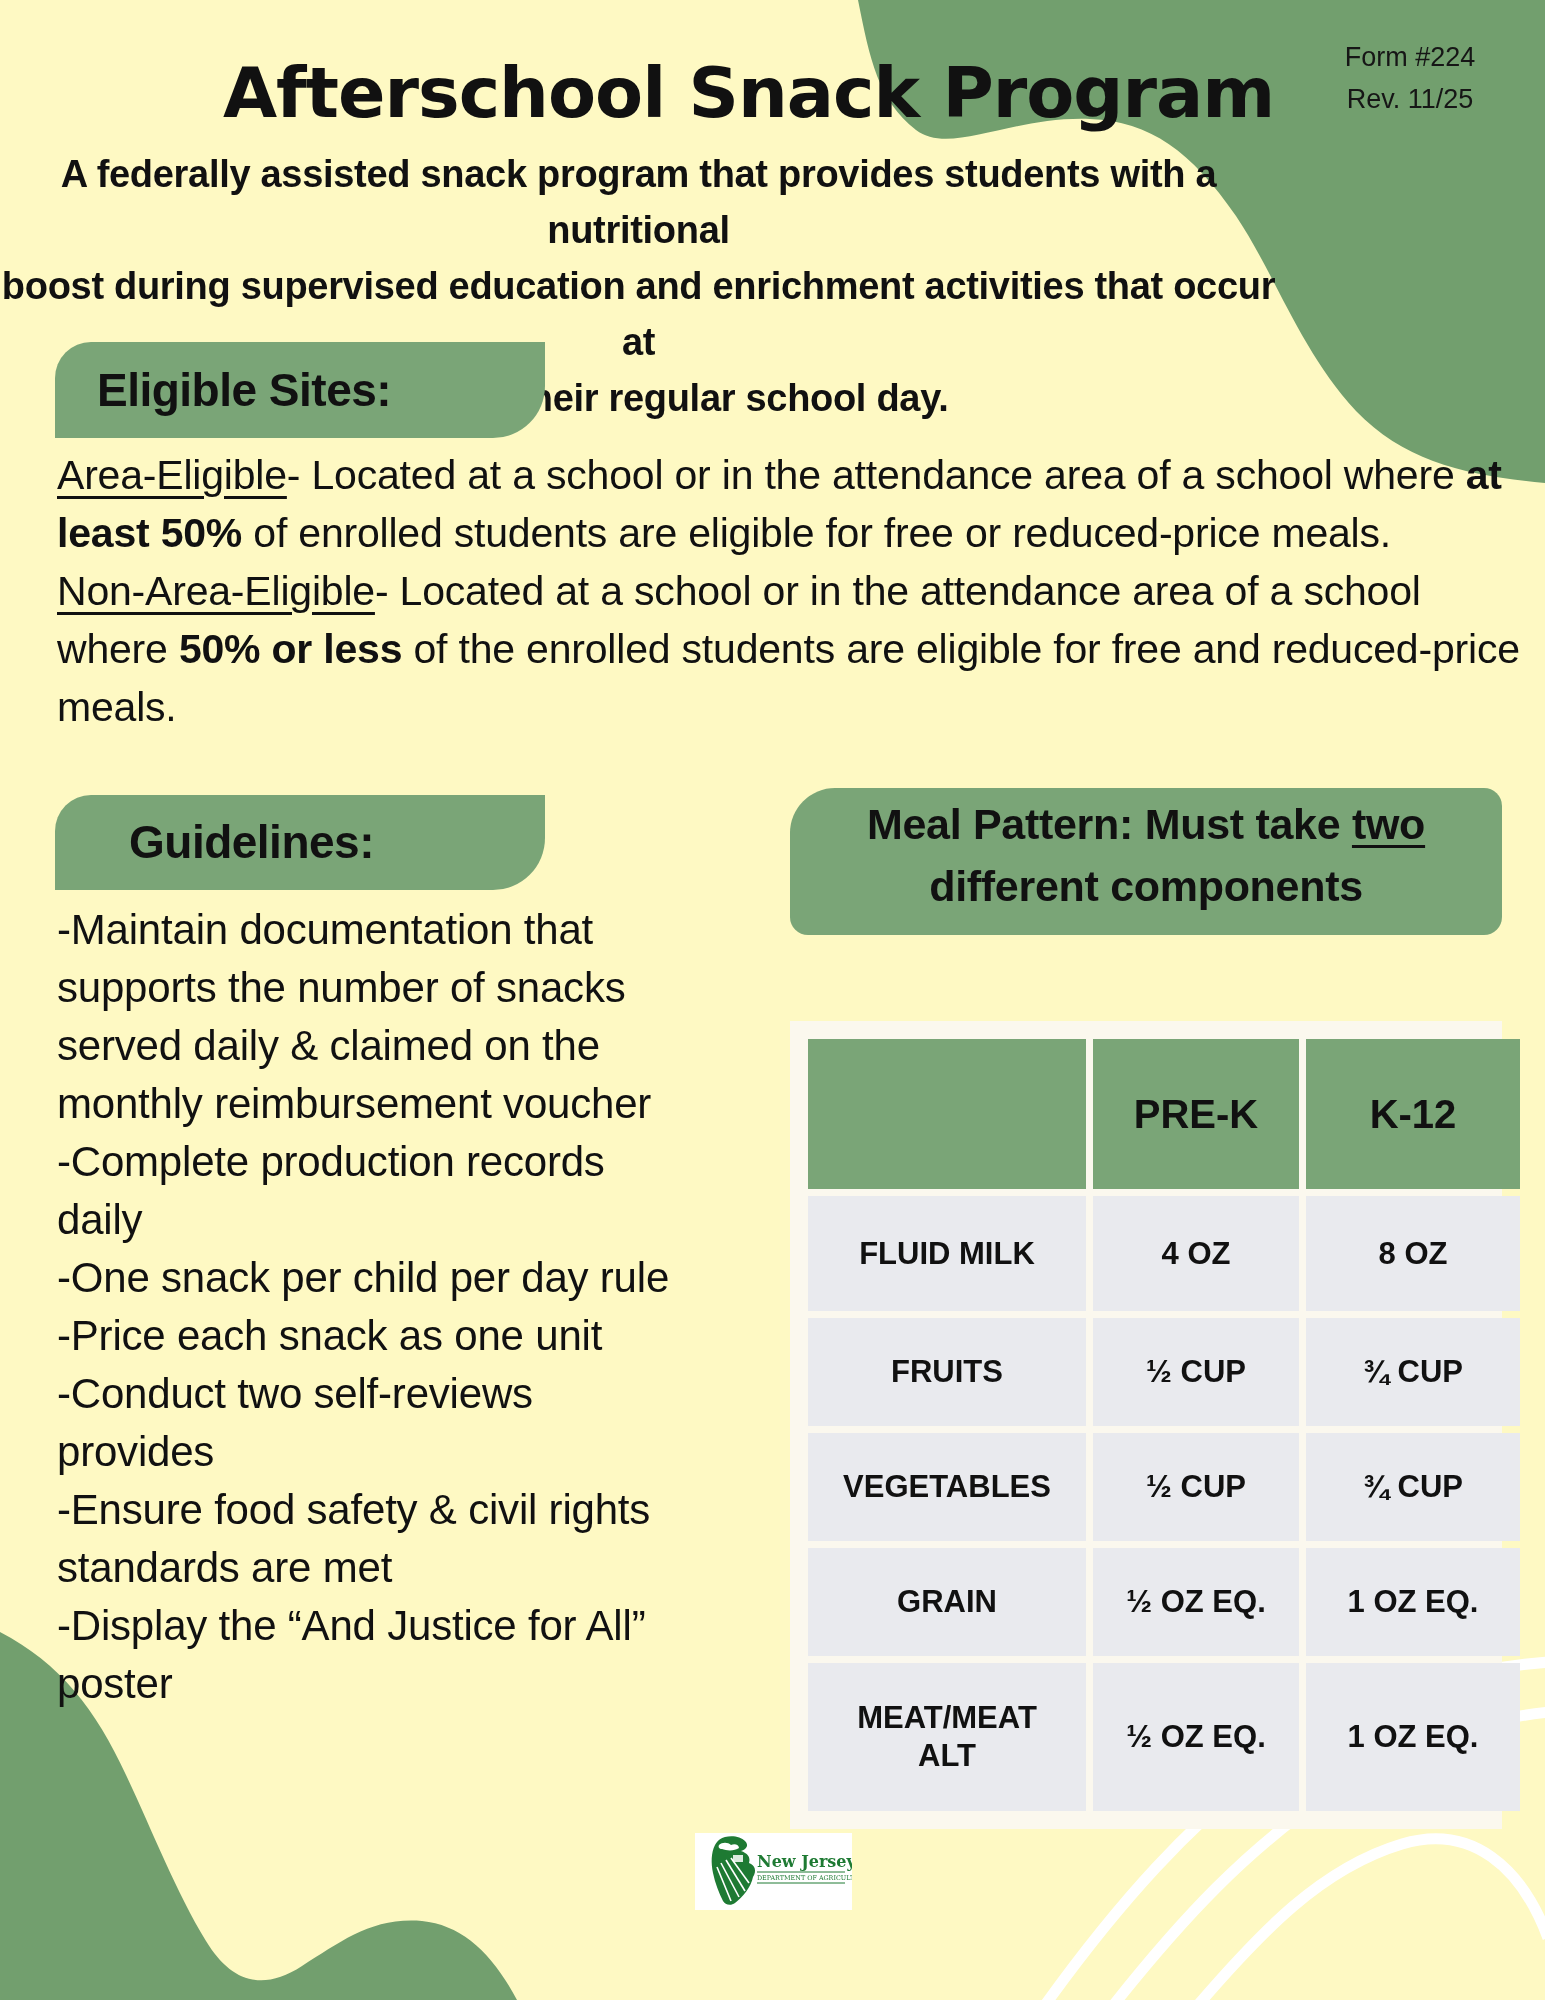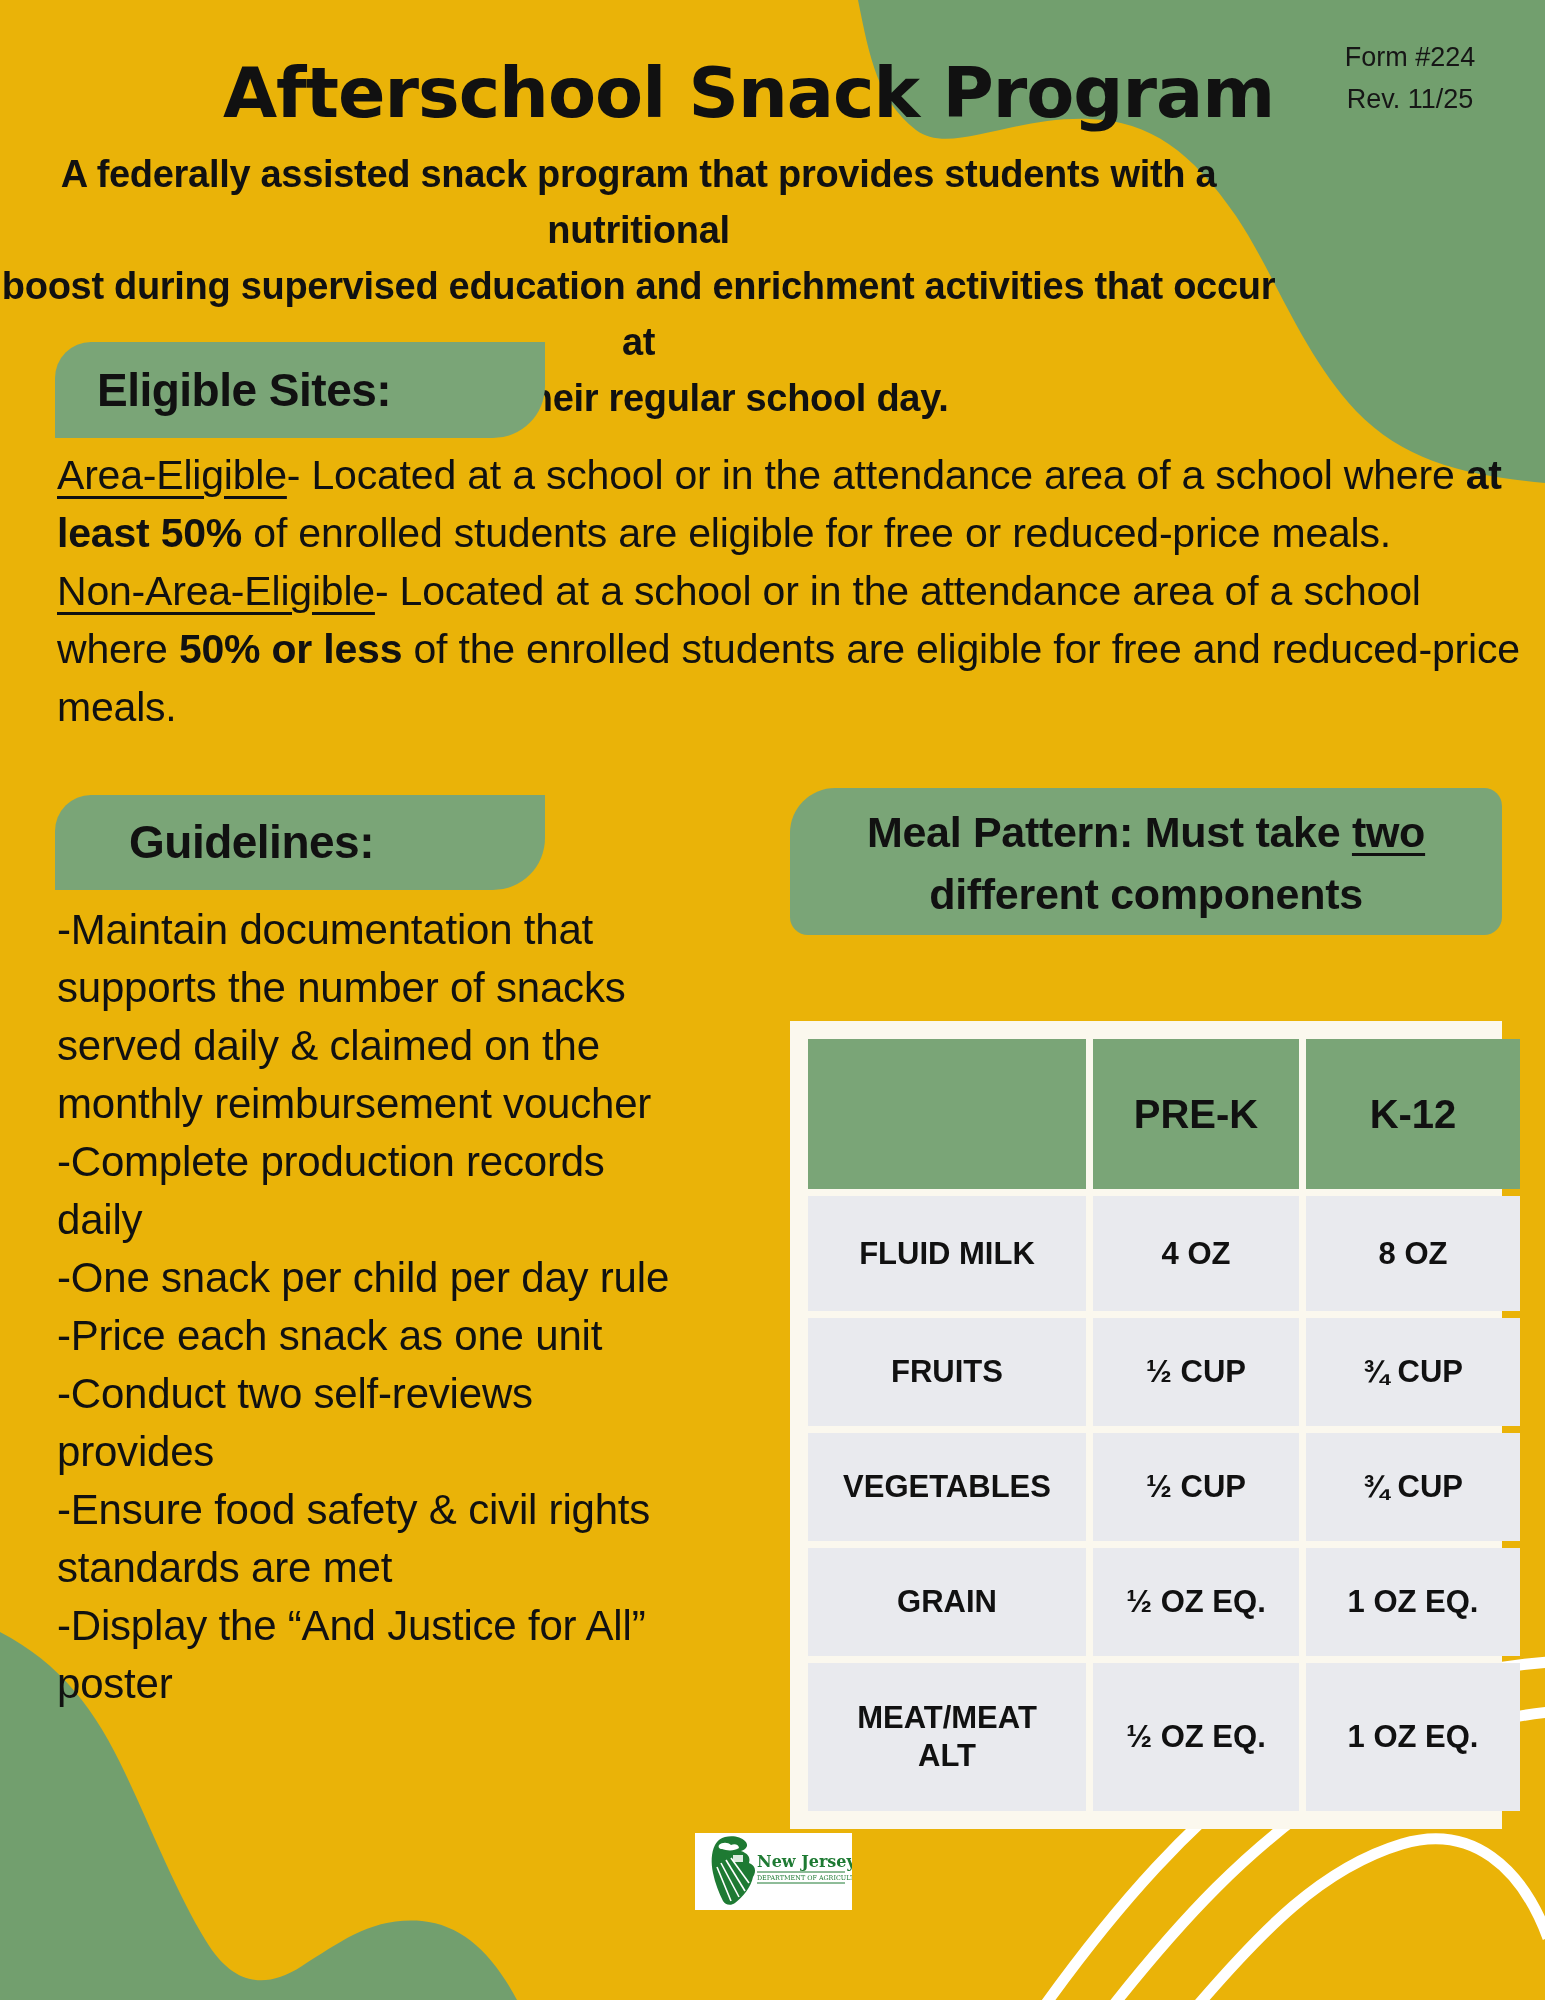--- a/index.html
+++ b/index.html
@@ -1,19 +1,19 @@
 <!DOCTYPE html>
 <html><head>
 <meta charset="utf-8">
 <style>
   html,body{margin:0;padding:0;background:#cfd1d6;}
   .page{
     position:relative;
     width:1545px;height:2000px;
-    background:#eab308;
+    background:#fef9c3;
     overflow:hidden;
     font-family:"Liberation Sans",sans-serif;
     color:#111;
   }
   .decor{position:absolute;inset:0;z-index:0;}
   .content{position:absolute;inset:0;z-index:1;}
 
   .title{
     position:absolute;top:52px;left:0;width:1497px;
     text-align:center;
@@ -53,21 +53,21 @@
   .guidelines-list{
     position:absolute;left:57px;top:901px;width:700px;
     font-size:42px;line-height:58px;letter-spacing:-0.2px;
   }
   .g-item{white-space:pre-line;}
 
   .meal-box{
     position:absolute;left:790px;top:788px;width:712px;height:147px;
     background:#7aa577;border-radius:45px 18px 18px 18px;
     text-align:center;font-weight:bold;font-size:43px;line-height:62px;
-    padding-top:13px;box-sizing:border-box;letter-spacing:-0.3px;
+    padding-top:5px;box-sizing:border-box;letter-spacing:-0.3px;
   }
   .meal-box .u{text-decoration:underline;text-decoration-thickness:3px;text-underline-offset:6px;}
 
   .meal-table{
     position:absolute;left:790px;top:1021px;width:712px;
     background:#fbf8ee;
     display:grid;
     grid-template-columns:278px 206px 214px;
     grid-template-rows:150px 115px 108px 108px 108px 148px;
     gap:7px;padding:18px;box-sizing:border-box;

